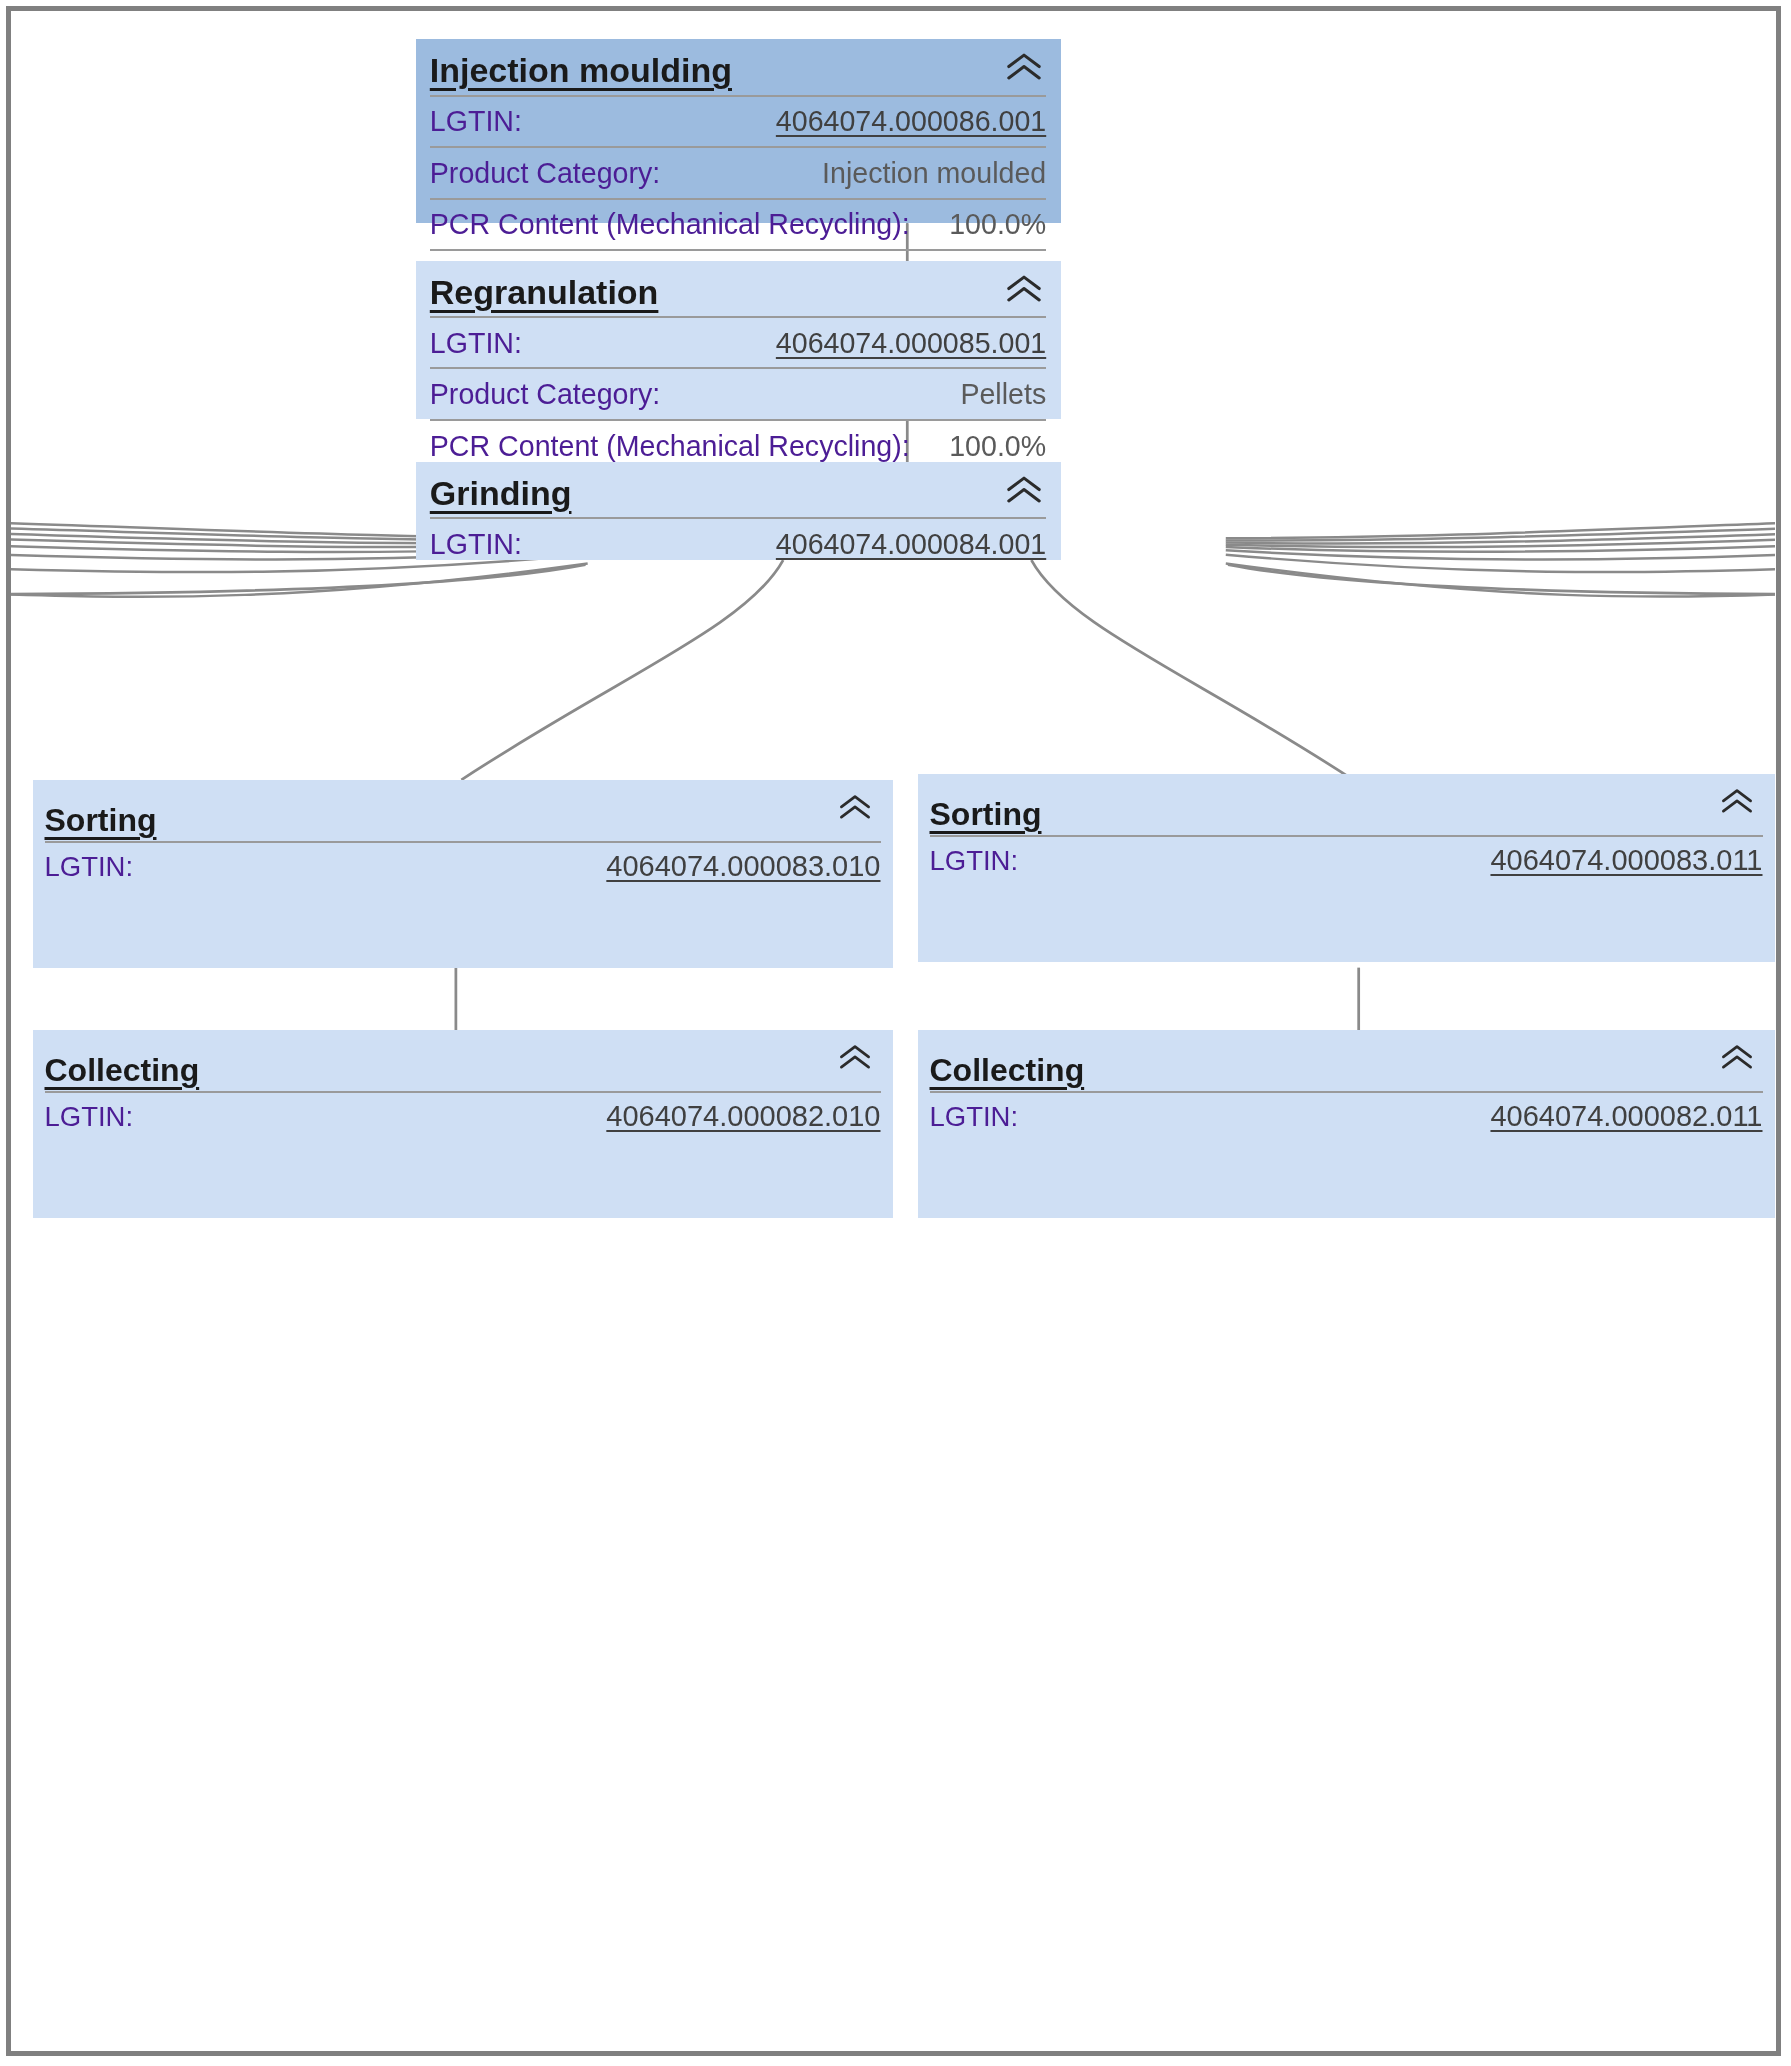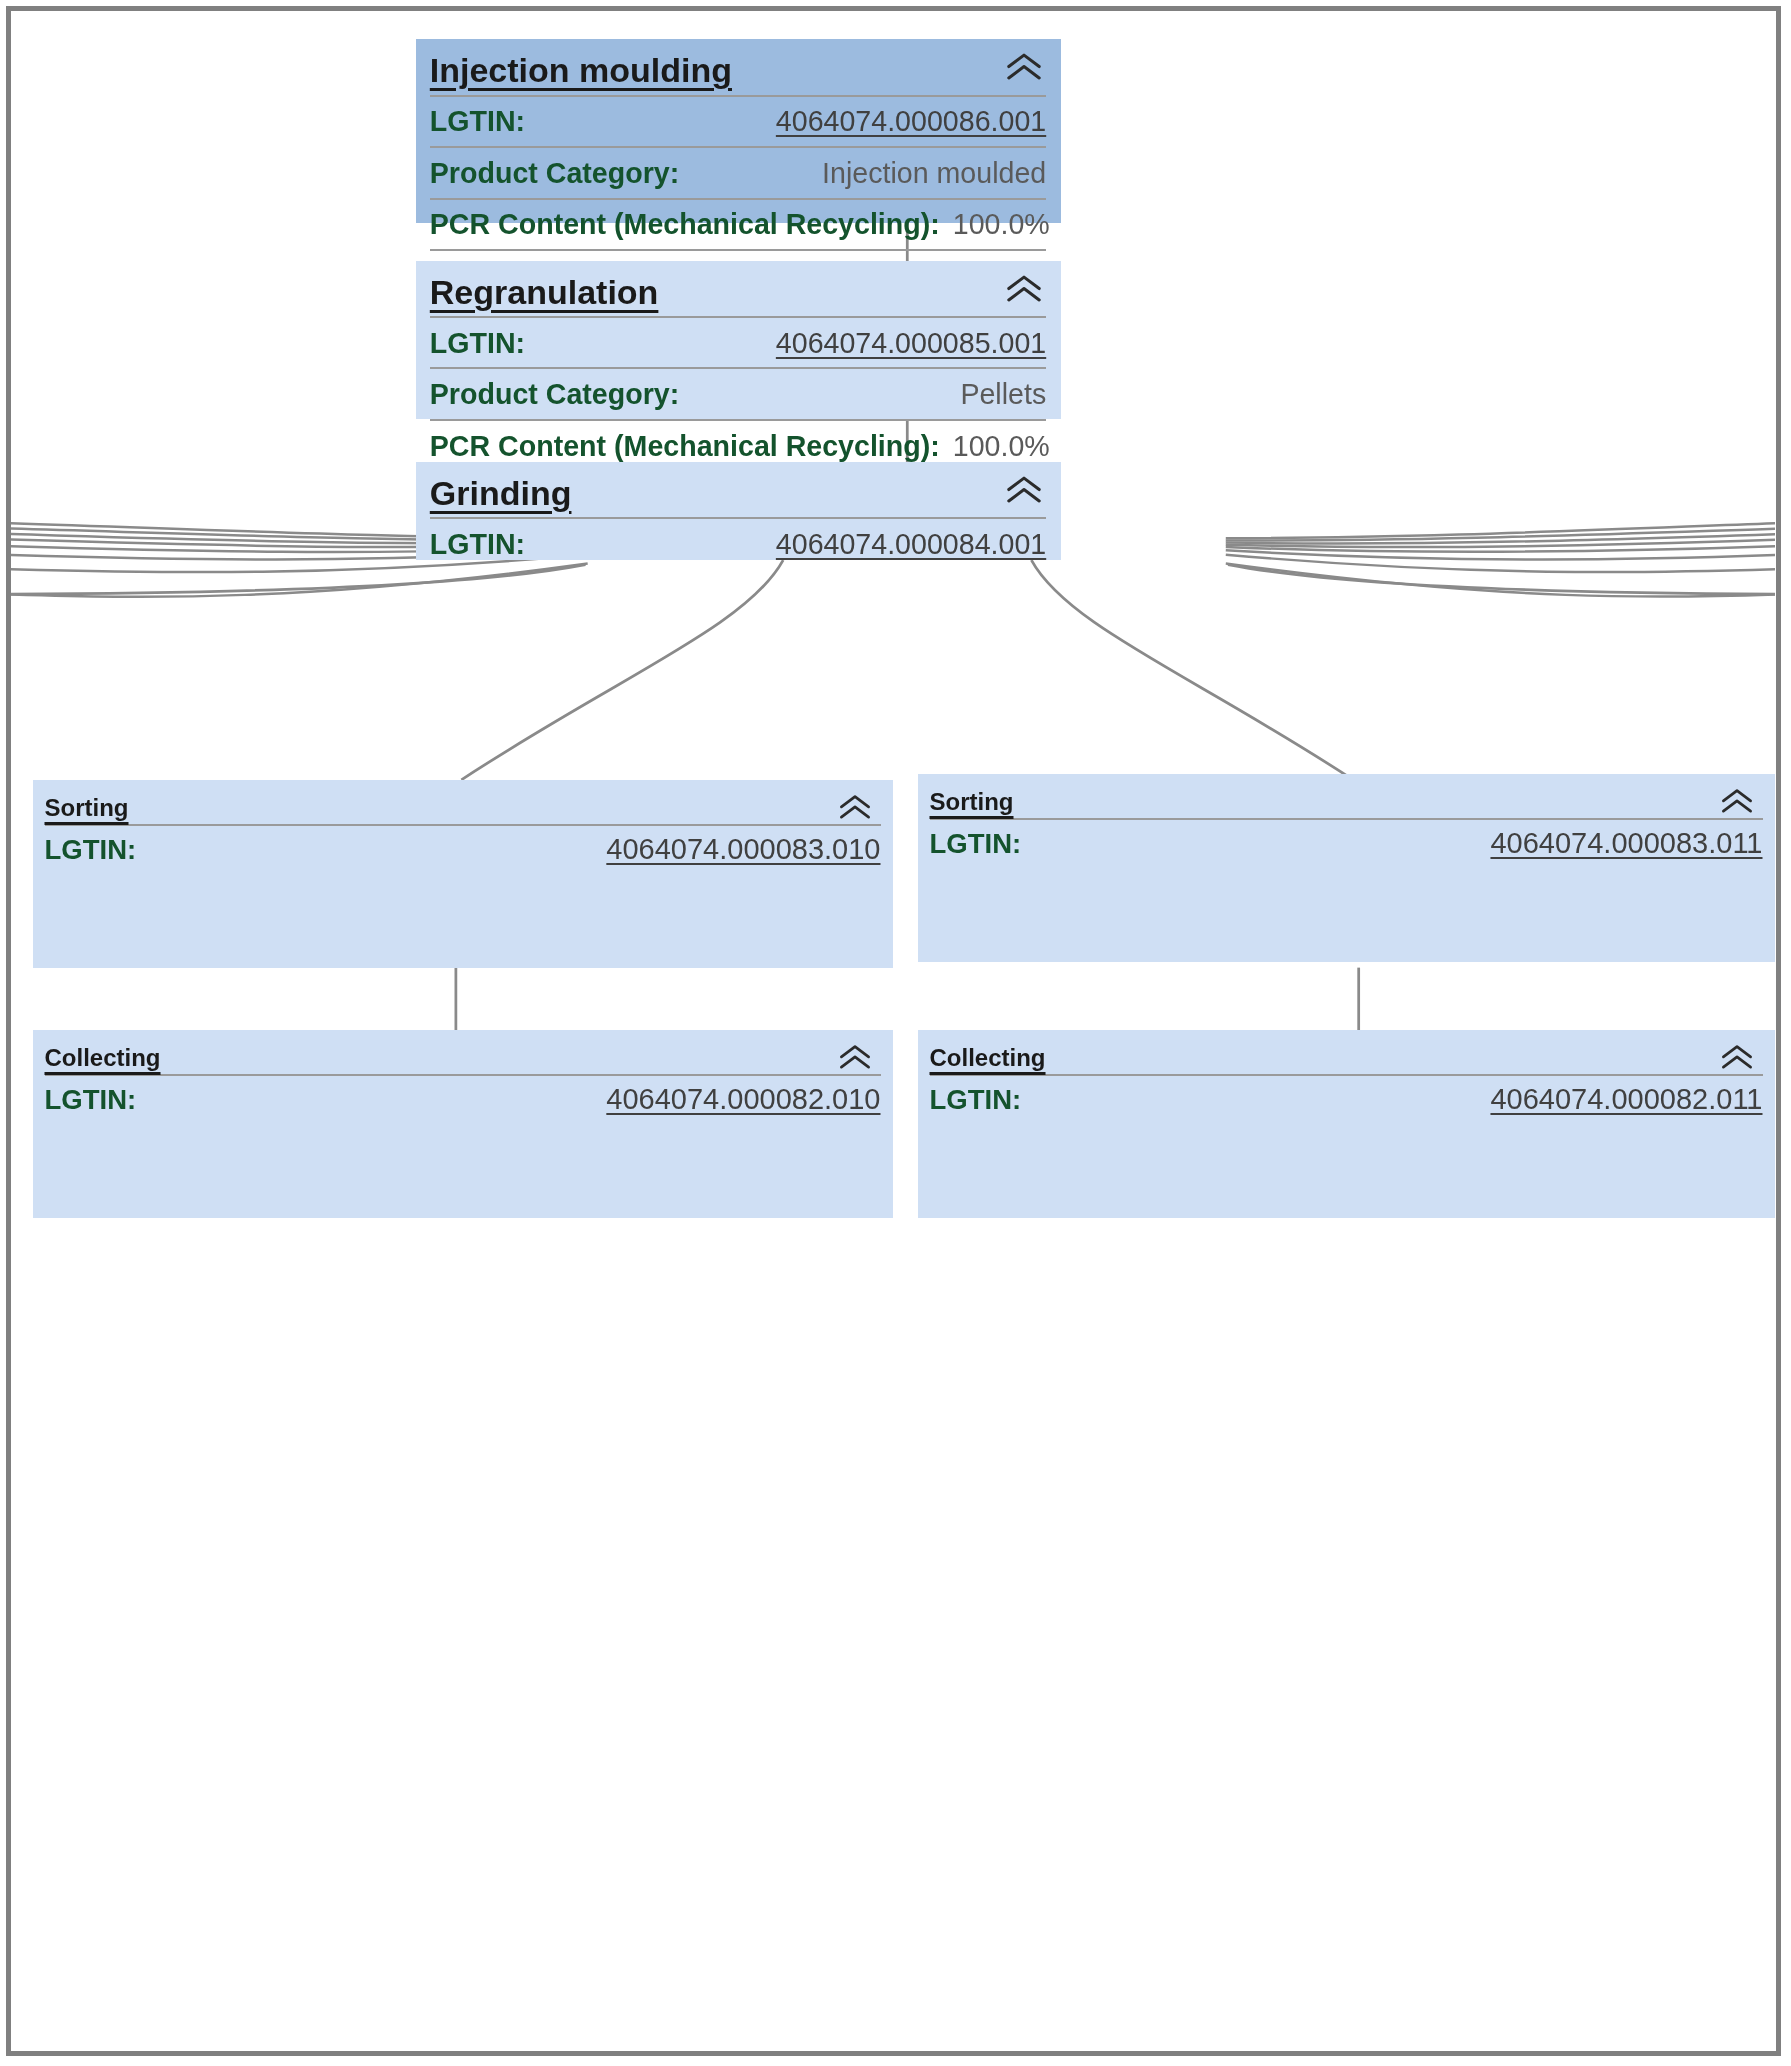--- a/index.html
+++ b/index.html
@@ -83,43 +83,43 @@
   .rows { display: block; }
   .row {
     display: flex;
     align-items: baseline;
     justify-content: space-between;
     border-top: 2.2px solid #9a9a9a;
     padding: 8.8px 0 7.7px 0;
     gap: 13px;
   }
   .row-label {
-    font-weight: bold;
+    font-weight: normal;
     font-size: 28.6px;
-    color: #14532d;
+    color: #4c1d95;
     white-space: nowrap;
   }
   .row-value {
     font-size: 28.6px;
     color: #5a5a5a;
     white-space: nowrap;
     text-align: right;
   }
   .row-value.link {
     color: #404040;
     text-decoration: underline;
     text-underline-offset: 4.4px;
     text-decoration-thickness: 2.2px;
     cursor: pointer;
   }
 
   
   .node.compact { padding: 0 12px; }
   .node.compact .node-header { padding-top: 14.3px; padding-bottom: 2.2px; }
-  .node.compact .node-title { font-size: 24px; }
+  .node.compact .node-title { font-size: 32px; margin-top: 8px; }
   .node.compact .collapse-icon { top: 14.3px; right: 8.8px; width: 34px; height: 27.5px; }
   .node.compact .row { padding: 7.7px 0 6.6px 0; border-top-width: 2.2px; }
   .node.compact .row-label { font-size: 27.5px; }
   .node.compact .row-value { font-size: 29px; }
 
   
   .node.mid .node-title { font-size: 34px; }
 </style>
 </head>
 <body>

